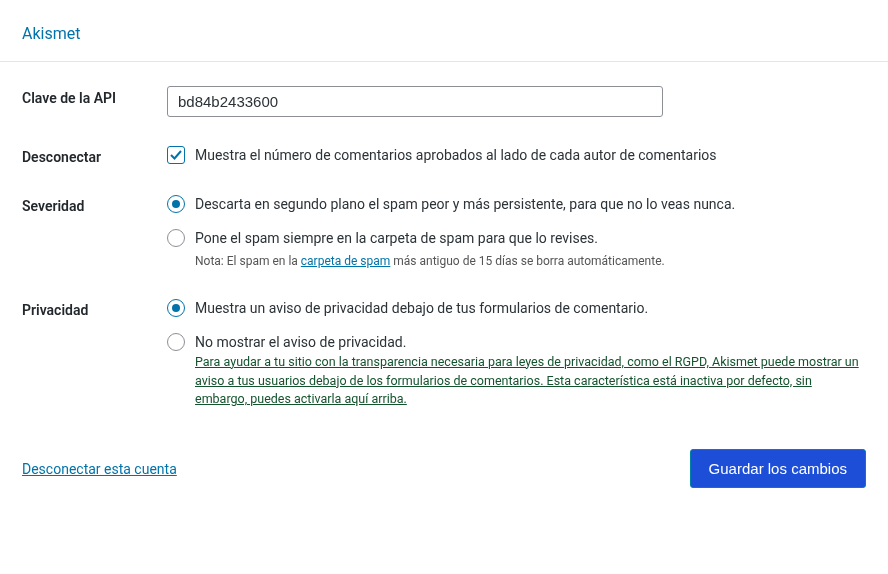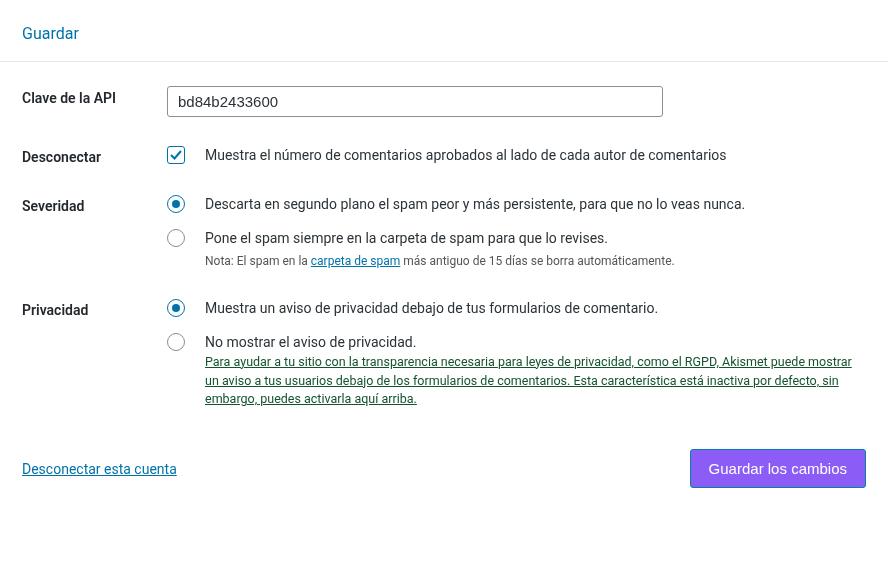--- a/index.html
+++ b/index.html
@@ -43,21 +43,21 @@
   padding: 6px 10px;
   font-size: 15px;
   border: 1px solid #8c8f94;
   border-radius: 3px;
   color: #2c3338;
   background: #fff;
 }
 .option {
   display: flex;
   align-items: flex-start;
-  gap: 20px;
+  gap: 10px;
   margin-bottom: 14px;
 }
 .option:last-child { margin-bottom: 0; }
 .option-text {
   font-size: 14px;
   color: #2c3338;
   line-height: 1.4;
   padding-top: 1px;
 }
 .checkbox {
@@ -110,34 +110,34 @@
   margin-top: 0;
   text-decoration: underline;
 }
 .footer {
   display: flex;
   justify-content: space-between;
   align-items: center;
   padding: 6px 22px 24px;
 }
 .btn-primary {
-  background: #8b5cf6;
+  background: #1d4ed8;
   color: #fff;
   border: 1px solid #0081a7;
   padding: 10px 18px;
   font-size: 15px;
   border-radius: 3px;
   cursor: pointer;
 }
 </style>
 </head>
 <body>
 
 <div class="header">
-  <h2>Guardar</h2>
+  <h2>Akismet</h2>
 </div>
 
 <div class="content">
 
   <div class="row">
     <div class="row-label">Clave de la API</div>
     <div class="row-control">
       <input type="text" value="bd84b2433600" style="">
     </div>
   </div>

